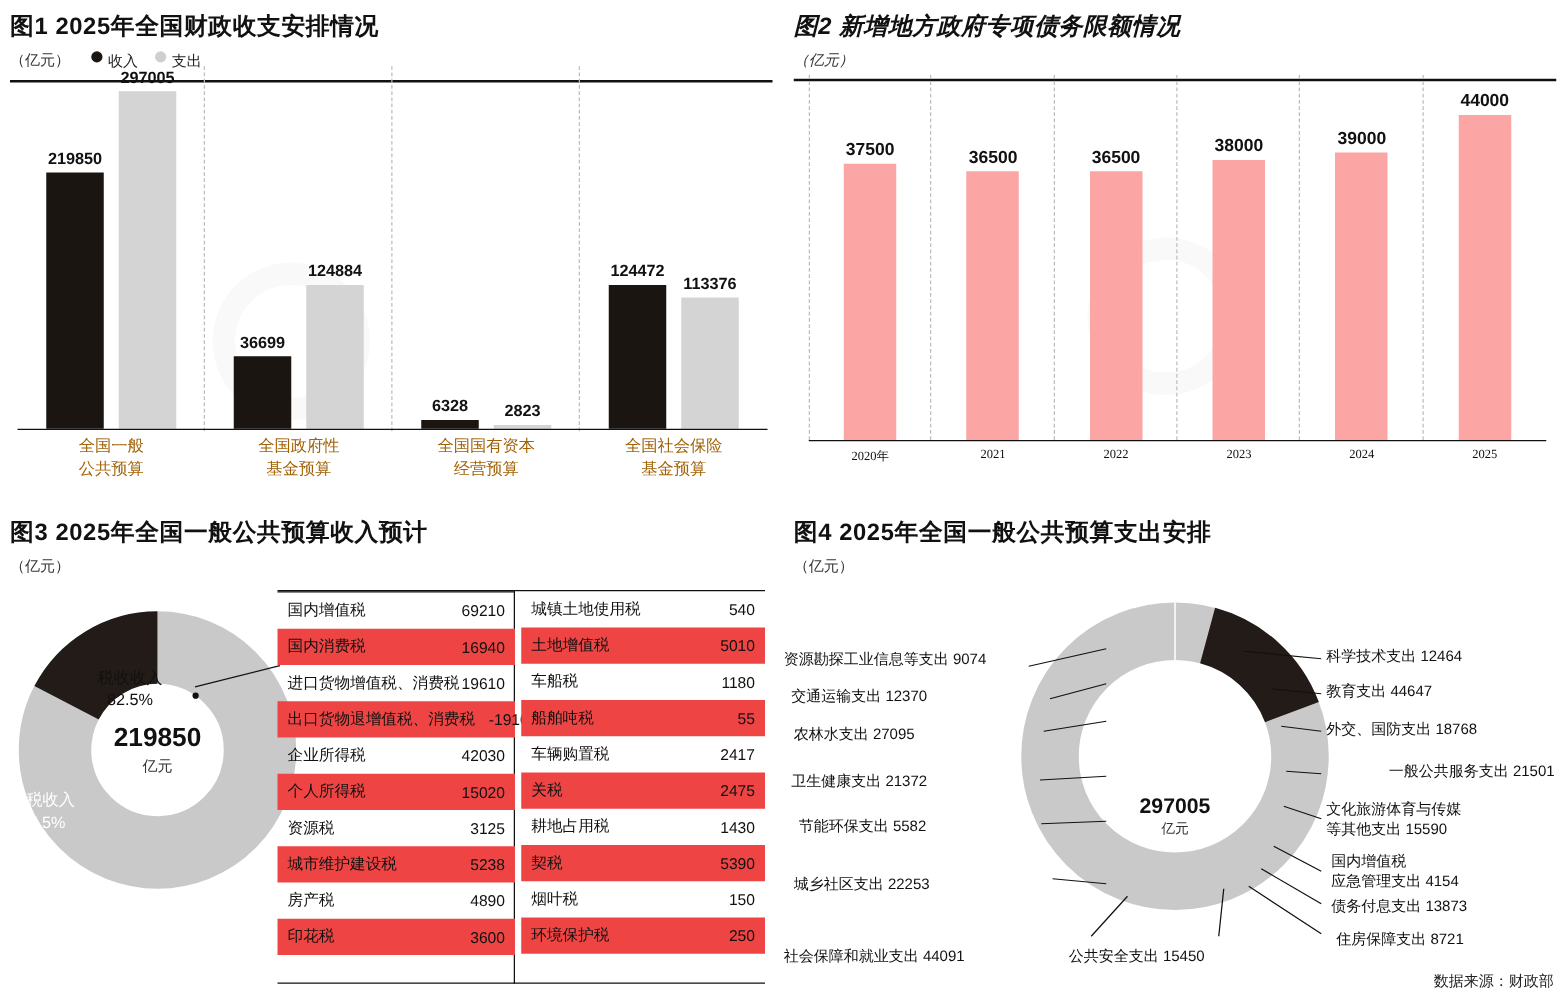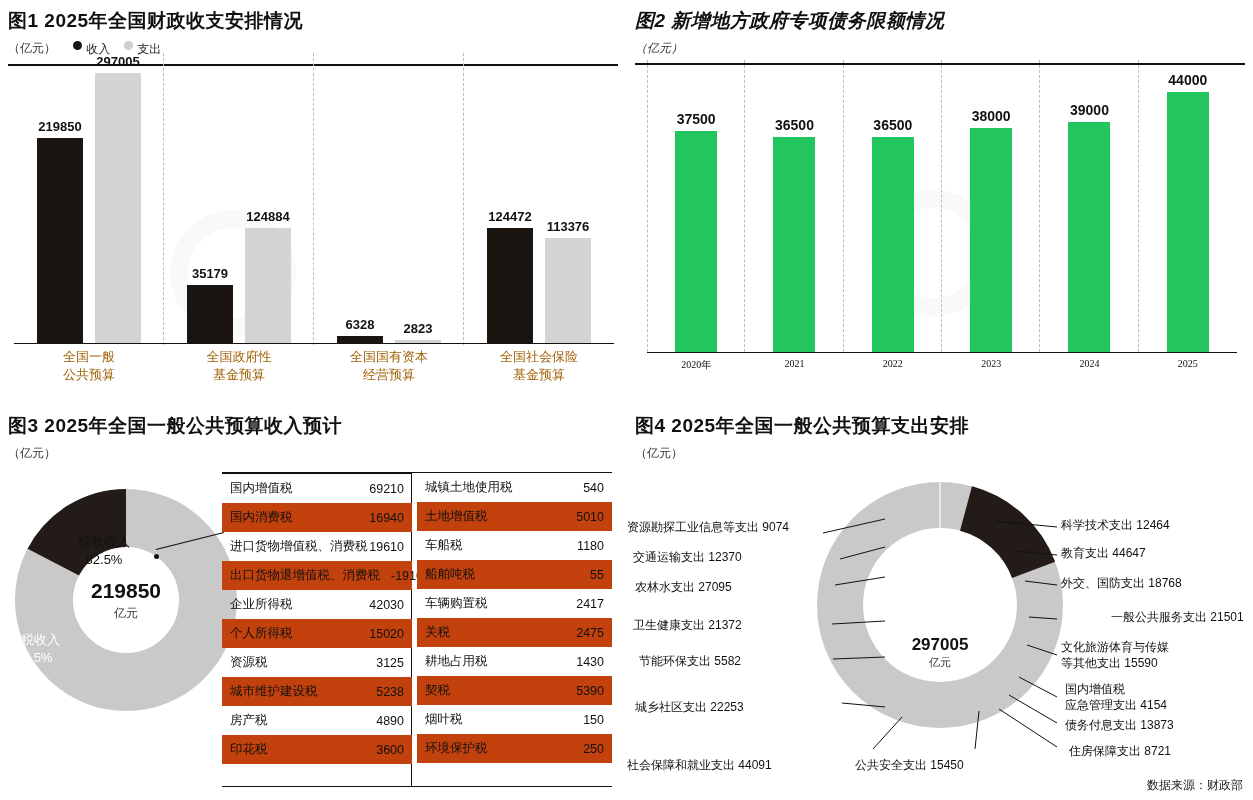--- a/index.html
+++ b/index.html
@@ -48,21 +48,21 @@
   .c1-axis{position:absolute;left:0;top:285px;width:600px;border-top:1px solid #111;}
   .c1-labels{position:absolute;left:0;top:290px;width:600px;display:flex;}
   .c1-labels div{flex:1;text-align:center;font-size:13px;line-height:18px;color:#a16207;}
 
   
   #c2{position:absolute;left:20px;top:62px;width:590px;height:300px;}
   .c2-plot{position:absolute;left:0;top:0;width:590px;height:300px;display:flex;}
   .c2-col{flex:1;position:relative;display:flex;justify-content:center;align-items:flex-end;height:290px;}
   .c2-col .sep{position:absolute;right:0;top:-2px;bottom:0;border-right:1px dashed #bdbdbd;}
   .c2-col .sepL{position:absolute;left:0;top:-2px;bottom:0;border-left:1px dashed #bdbdbd;}
-  .c2-bar{width:42px;background:#22c55e;position:relative;margin-top:12px;}
+  .c2-bar{width:42px;background:#fca5a5;position:relative;margin-top:12px;}
   .c2-bar .val{position:absolute;top:-20px;left:50%;transform:translateX(-50%);font-size:14px;font-weight:bold;}
   .c2-axis{position:absolute;left:0;top:290px;width:590px;border-top:1px solid #111;}
   .c2-labels{position:absolute;left:0;top:296px;width:590px;display:flex;}
   .c2-labels div{flex:1;text-align:center;font-size:10px;font-family:Liberation Serif, serif;}
 
   
   #c3-donut{position:absolute;left:6px;top:66px;width:240px;height:250px;}
   .donut-center{
     position:absolute;left:0;top:0;width:240px;height:250px;
     display:flex;flex-direction:column;align-items:center;justify-content:center;
@@ -72,21 +72,21 @@
   .donut-center .sm{font-size:12px;color:#333;margin-top:2px;}
   .lbl-tax{position:absolute;left:72px;top:58px;text-align:center;font-size:13px;line-height:18px;color:#111;}
   .lbl-nontax{position:absolute;left:2px;top:156px;text-align:center;font-size:13px;line-height:18px;color:#fff;}
   .lead{position:absolute;border-top:1px solid #111;}
   .leaddot{position:absolute;width:5px;height:5px;border-radius:50%;background:#111;}
 
   .tbl{position:absolute;top:64px;font-size:12.5px;border-collapse:collapse;}
   #t3a{left:222px;width:190px;}
   #t3b{left:417px;width:195px;}
   .trow{display:flex;justify-content:space-between;align-items:center;height:29px;padding:0 8px;box-sizing:border-box;}
-  .trow.alt{background:#c2410c;gap:11px;}
+  .trow.alt{background:#ef4444;gap:11px;}
   .trow .nm{white-space:nowrap;}
   .trow .vl{white-space:nowrap;}
   .tblbar-top{border-top:1px solid #111;}
   .vdiv{position:absolute;left:411px;top:64px;width:1px;height:314px;background:#111;}
 
   
   #c4wrap{position:absolute;left:0;top:50px;width:626px;height:340px;}
   .c4-center{position:absolute;left:268px;top:176px;width:90px;text-align:center;}
   .c4-center .big{font-size:17px;font-weight:bold;}
   .c4-center .sm{font-size:11px;color:#333;}
@@ -131,21 +131,21 @@
           <div class="bar dark" style="height:205px;">
             <span class="val">219850</span>
           </div>
           <div class="bar light" style="height:270px;">
             <span class="val">297005</span>
           </div>
           <span class="sep"></span>
         </div>
         <div class="c1-group">
           <div class="bar dark" style="height:58px;">
-            <span class="val">35179</span>
+            <span class="val">36699</span>
           </div>
           <div class="bar light" style="height:115px;">
             <span class="val">124884</span>
           </div>
           <span class="sep"></span>
         </div>
         <div class="c1-group">
           <div class="bar dark" style="height:7px;">
             <span class="val">6328</span>
           </div>

